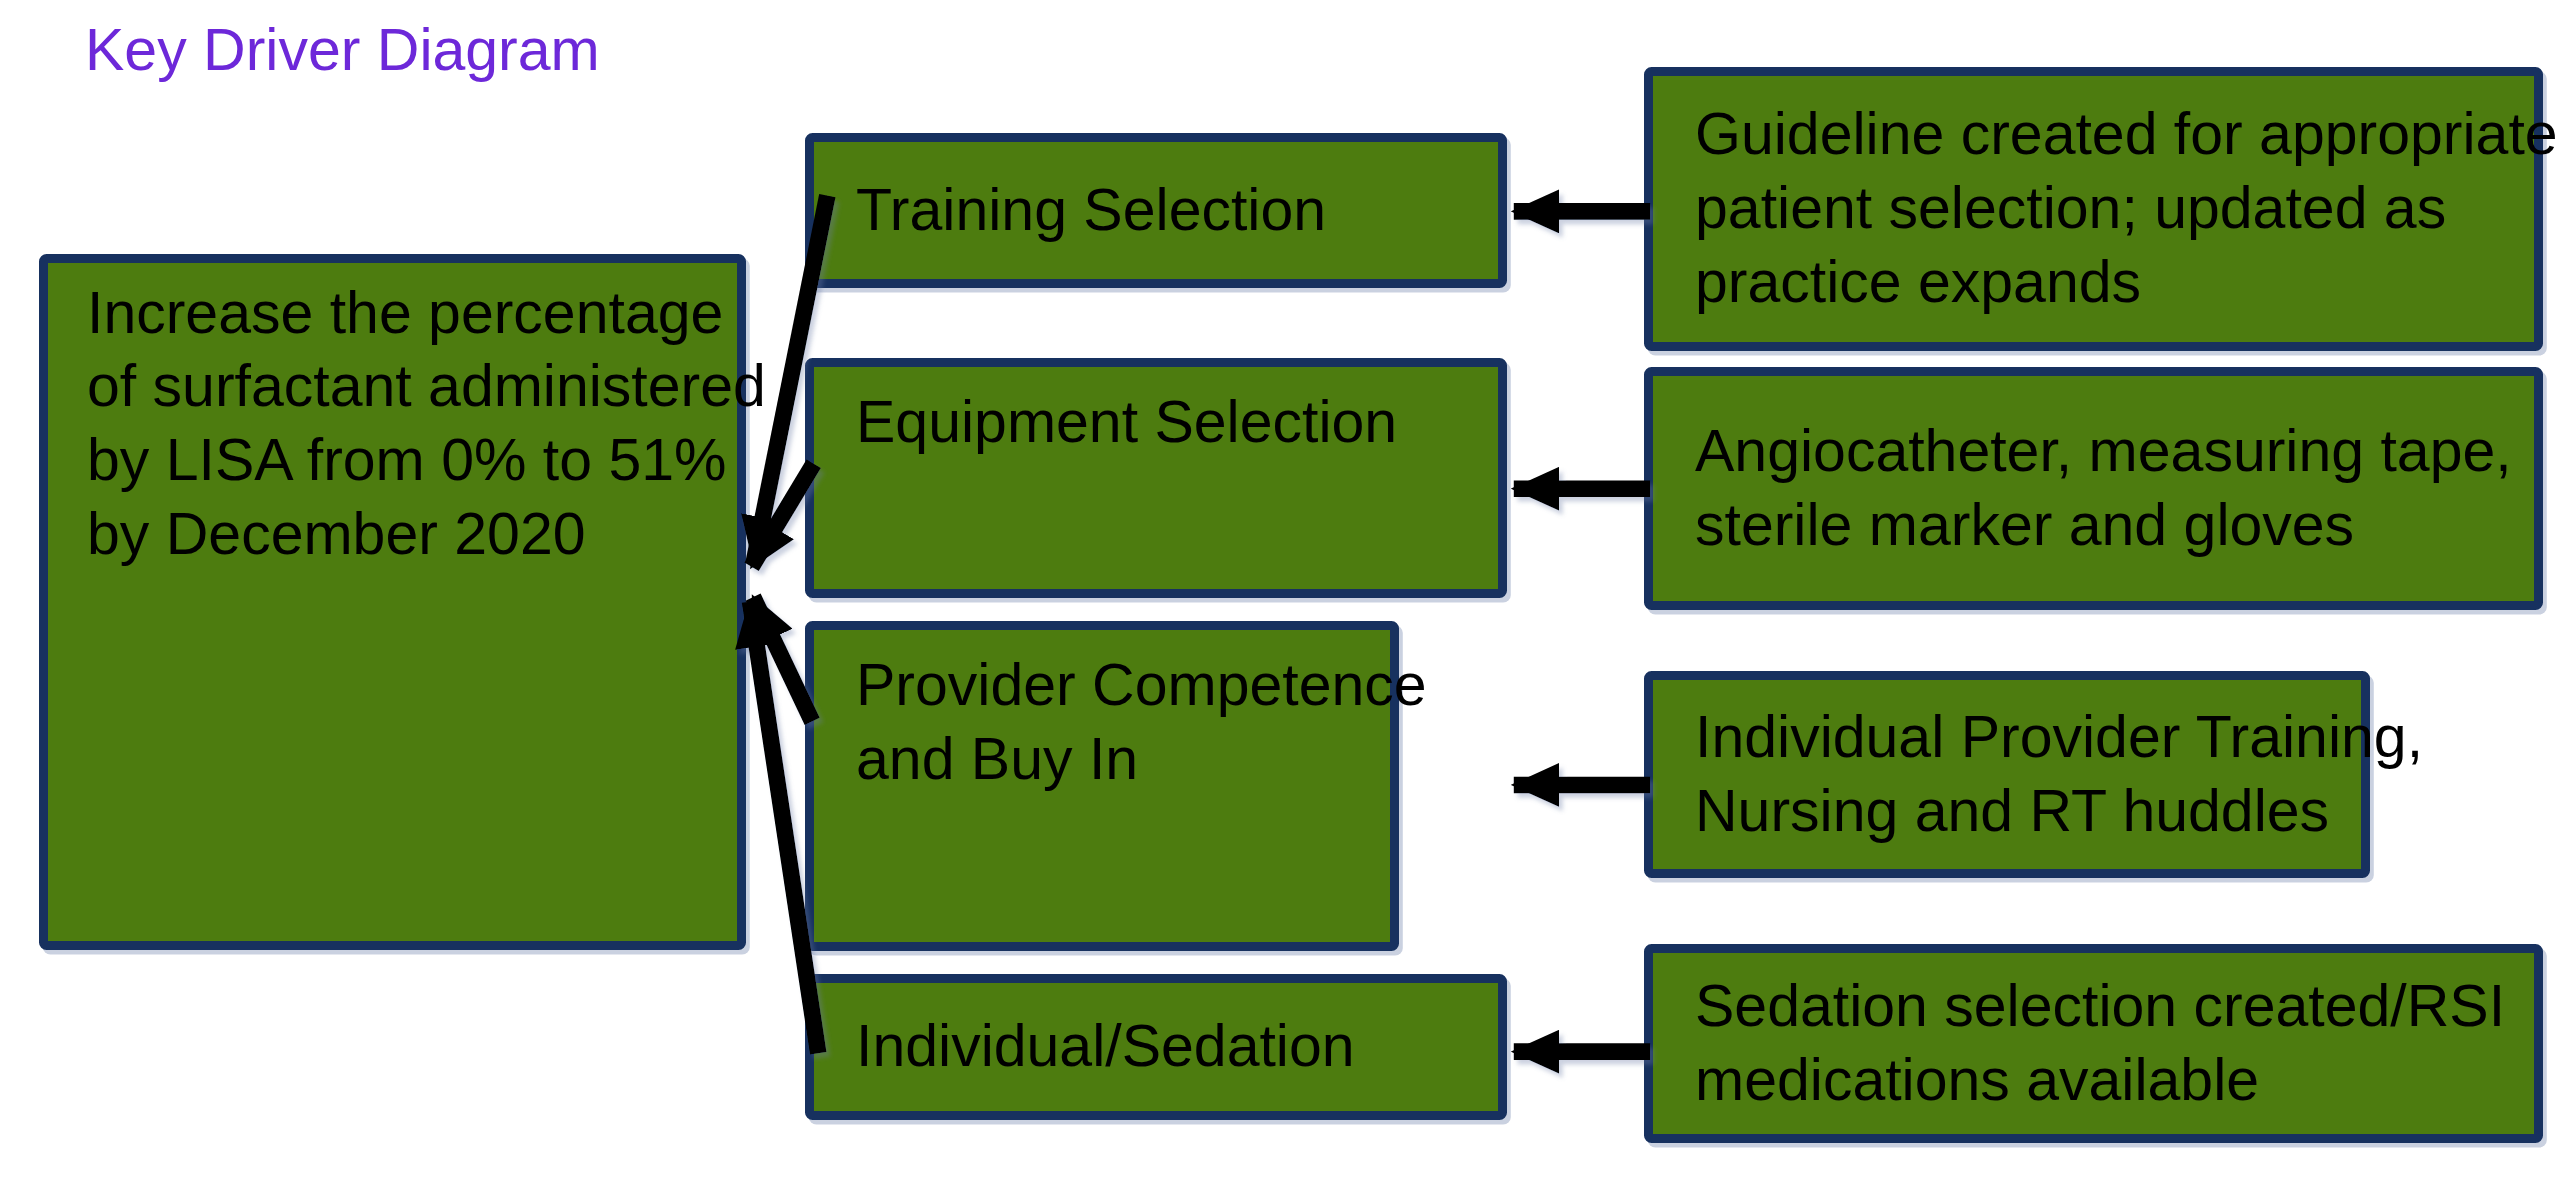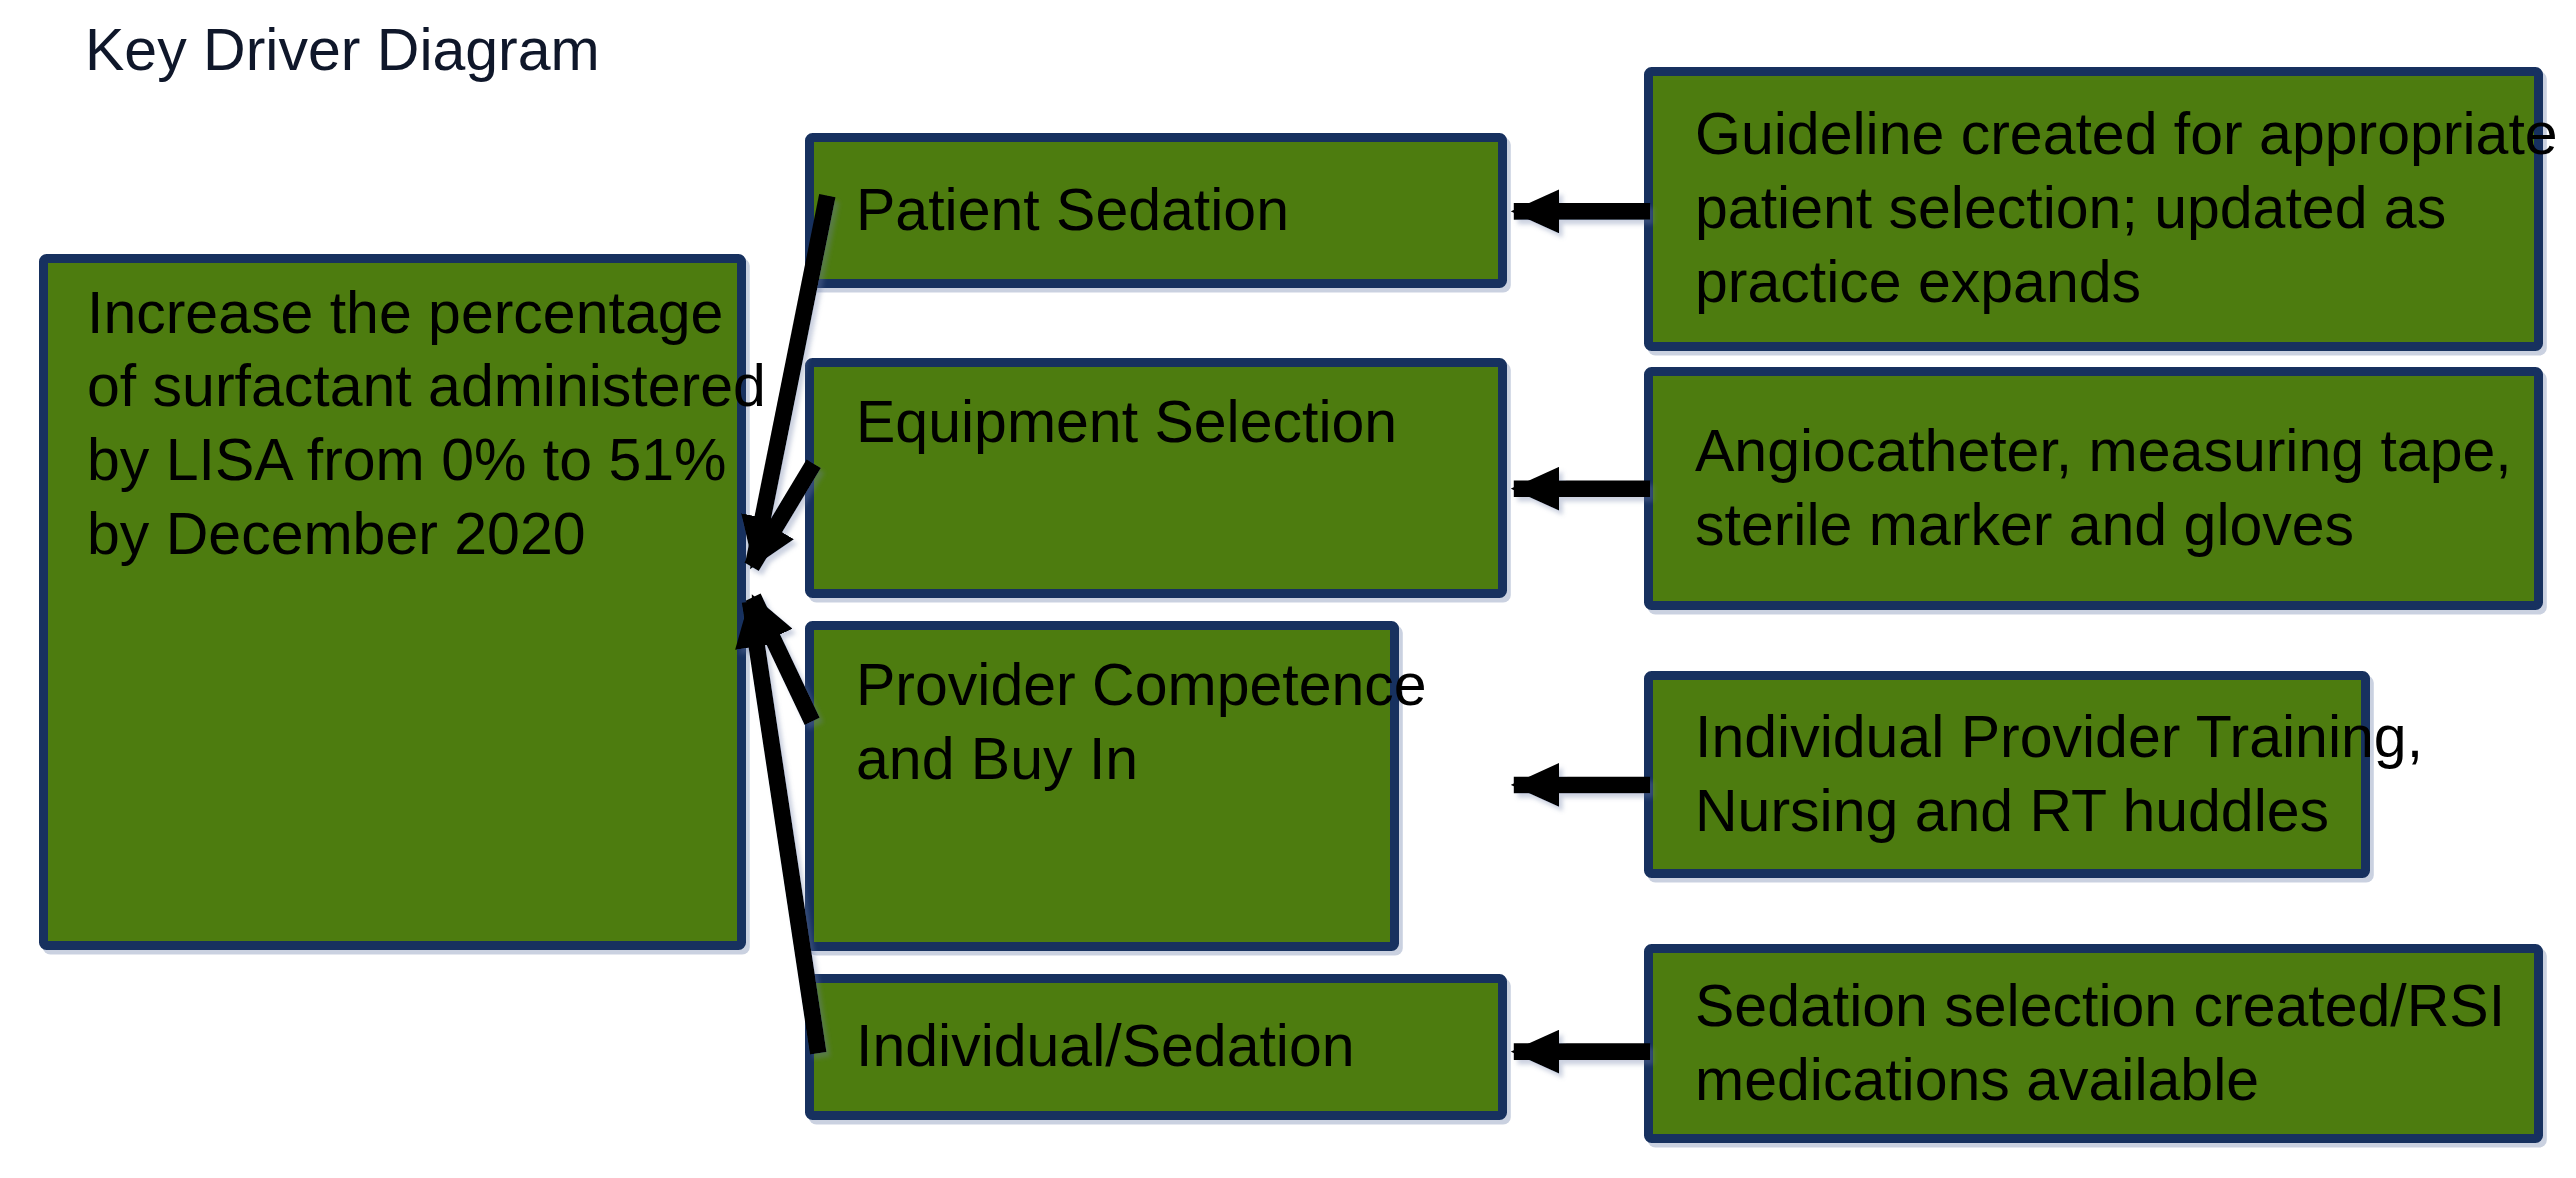--- a/index.html
+++ b/index.html
@@ -13,21 +13,21 @@
     position:relative;
     width:2576px;height:1179px;
     background:var(--bg);
     font-family:"Liberation Sans", sans-serif;
     color:var(--text);
     overflow:hidden;
   }
   .title{
     position:absolute;left:85px;top:16.7px;
     font-size:59px;line-height:1.15;
-    color:#0f172a;
+    color:#6d28d9;
     letter-spacing:0px;
   }
   .box{
     position:absolute;
     box-sizing:border-box;
     border:9px solid var(--border);
     border-radius:7.6px;
     background:#4d7c0f;
     box-shadow:3.8px 4.5px 0 rgba(102,122,166,0.35);
   }
@@ -66,21 +66,21 @@
   <div class="title">Key Driver Diagram</div>
 
   <div class="box aim">
     <div class="txt">Increase the percentage
 of surfactant administered
 by LISA from 0% to 51%
 by December 2020</div>
   </div>
 
   <div class="box m1 center">
-    <div class="txt">Patient Sedation</div>
+    <div class="txt">Training Selection</div>
   </div>
   <div class="box m2 top">
     <div class="txt">Equipment Selection</div>
   </div>
   <div class="box m3 top">
     <div class="txt">Provider Competence
 and Buy In</div>
   </div>
   <div class="box m4 center">
     <div class="txt">Individual/Sedation</div>

